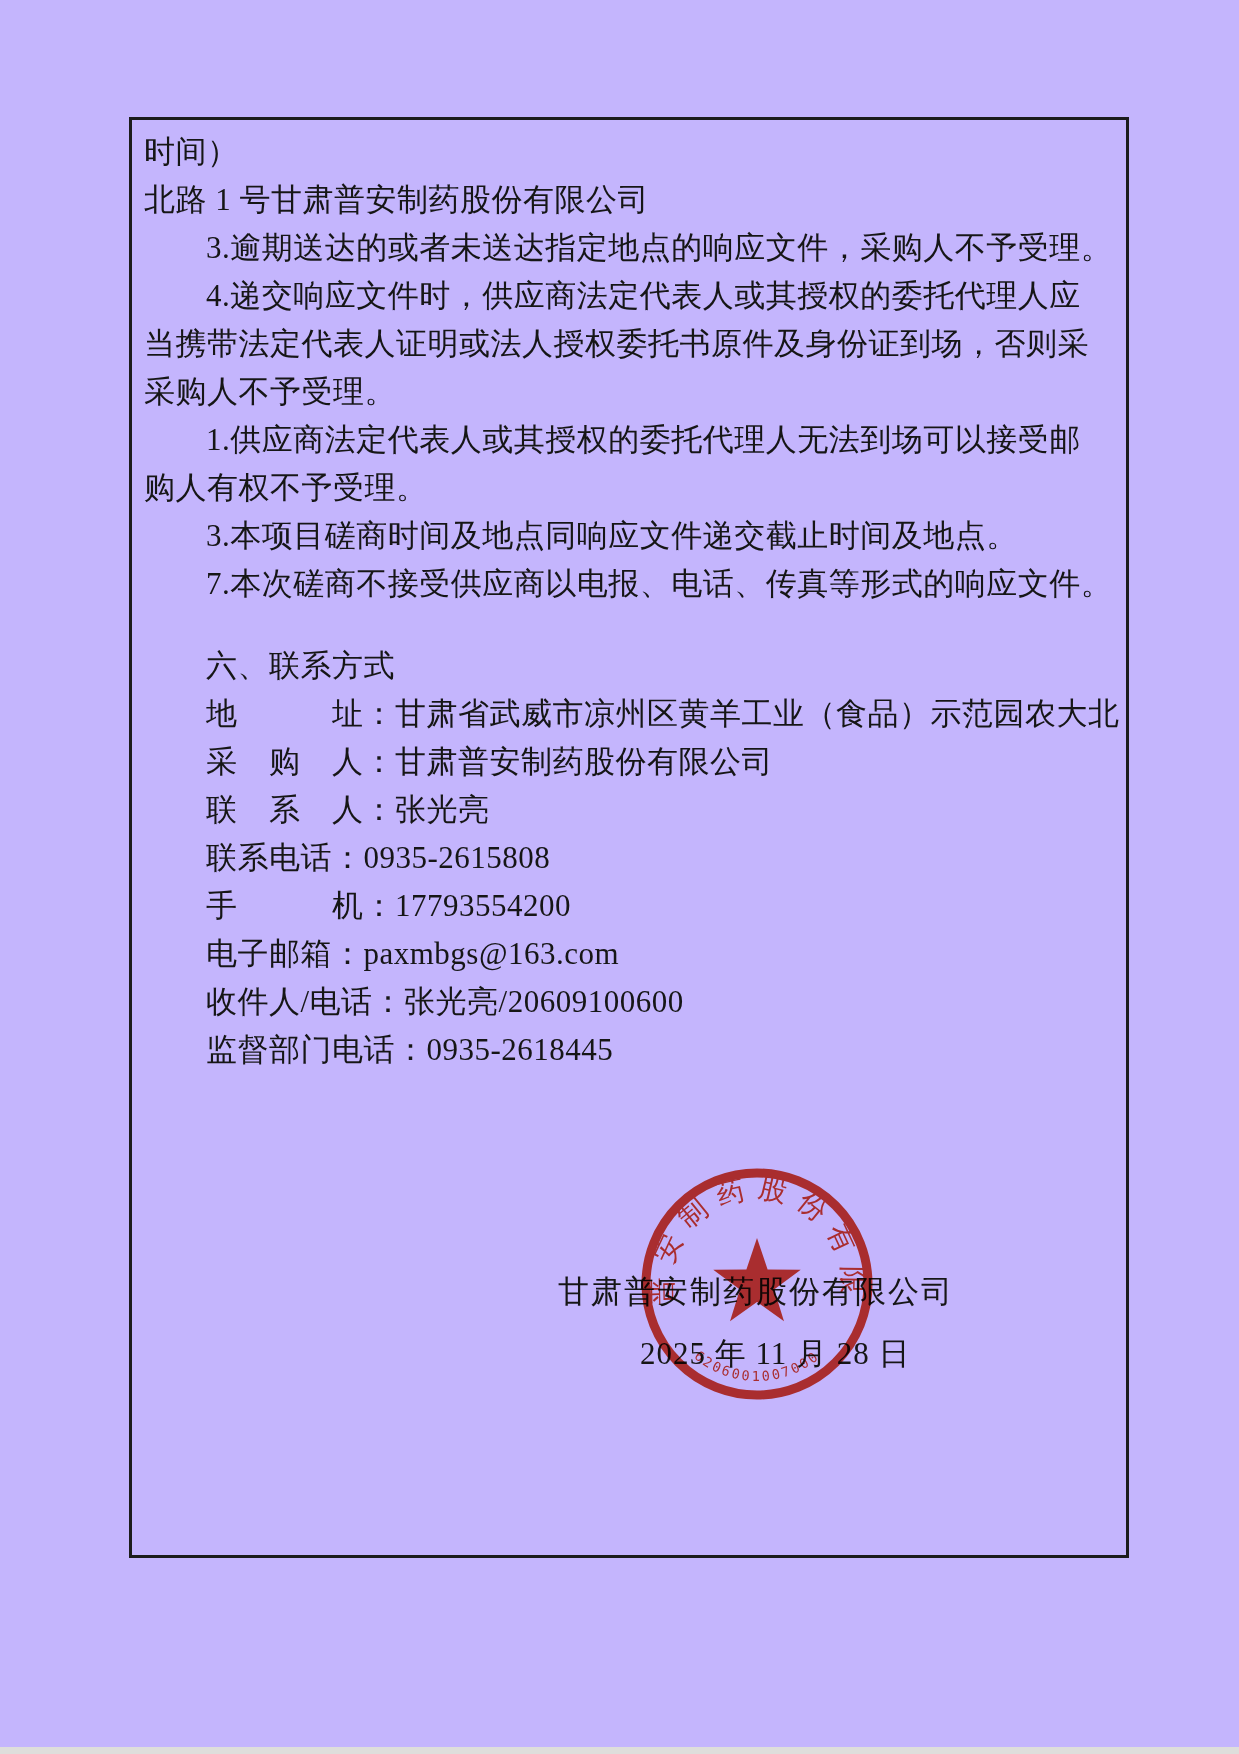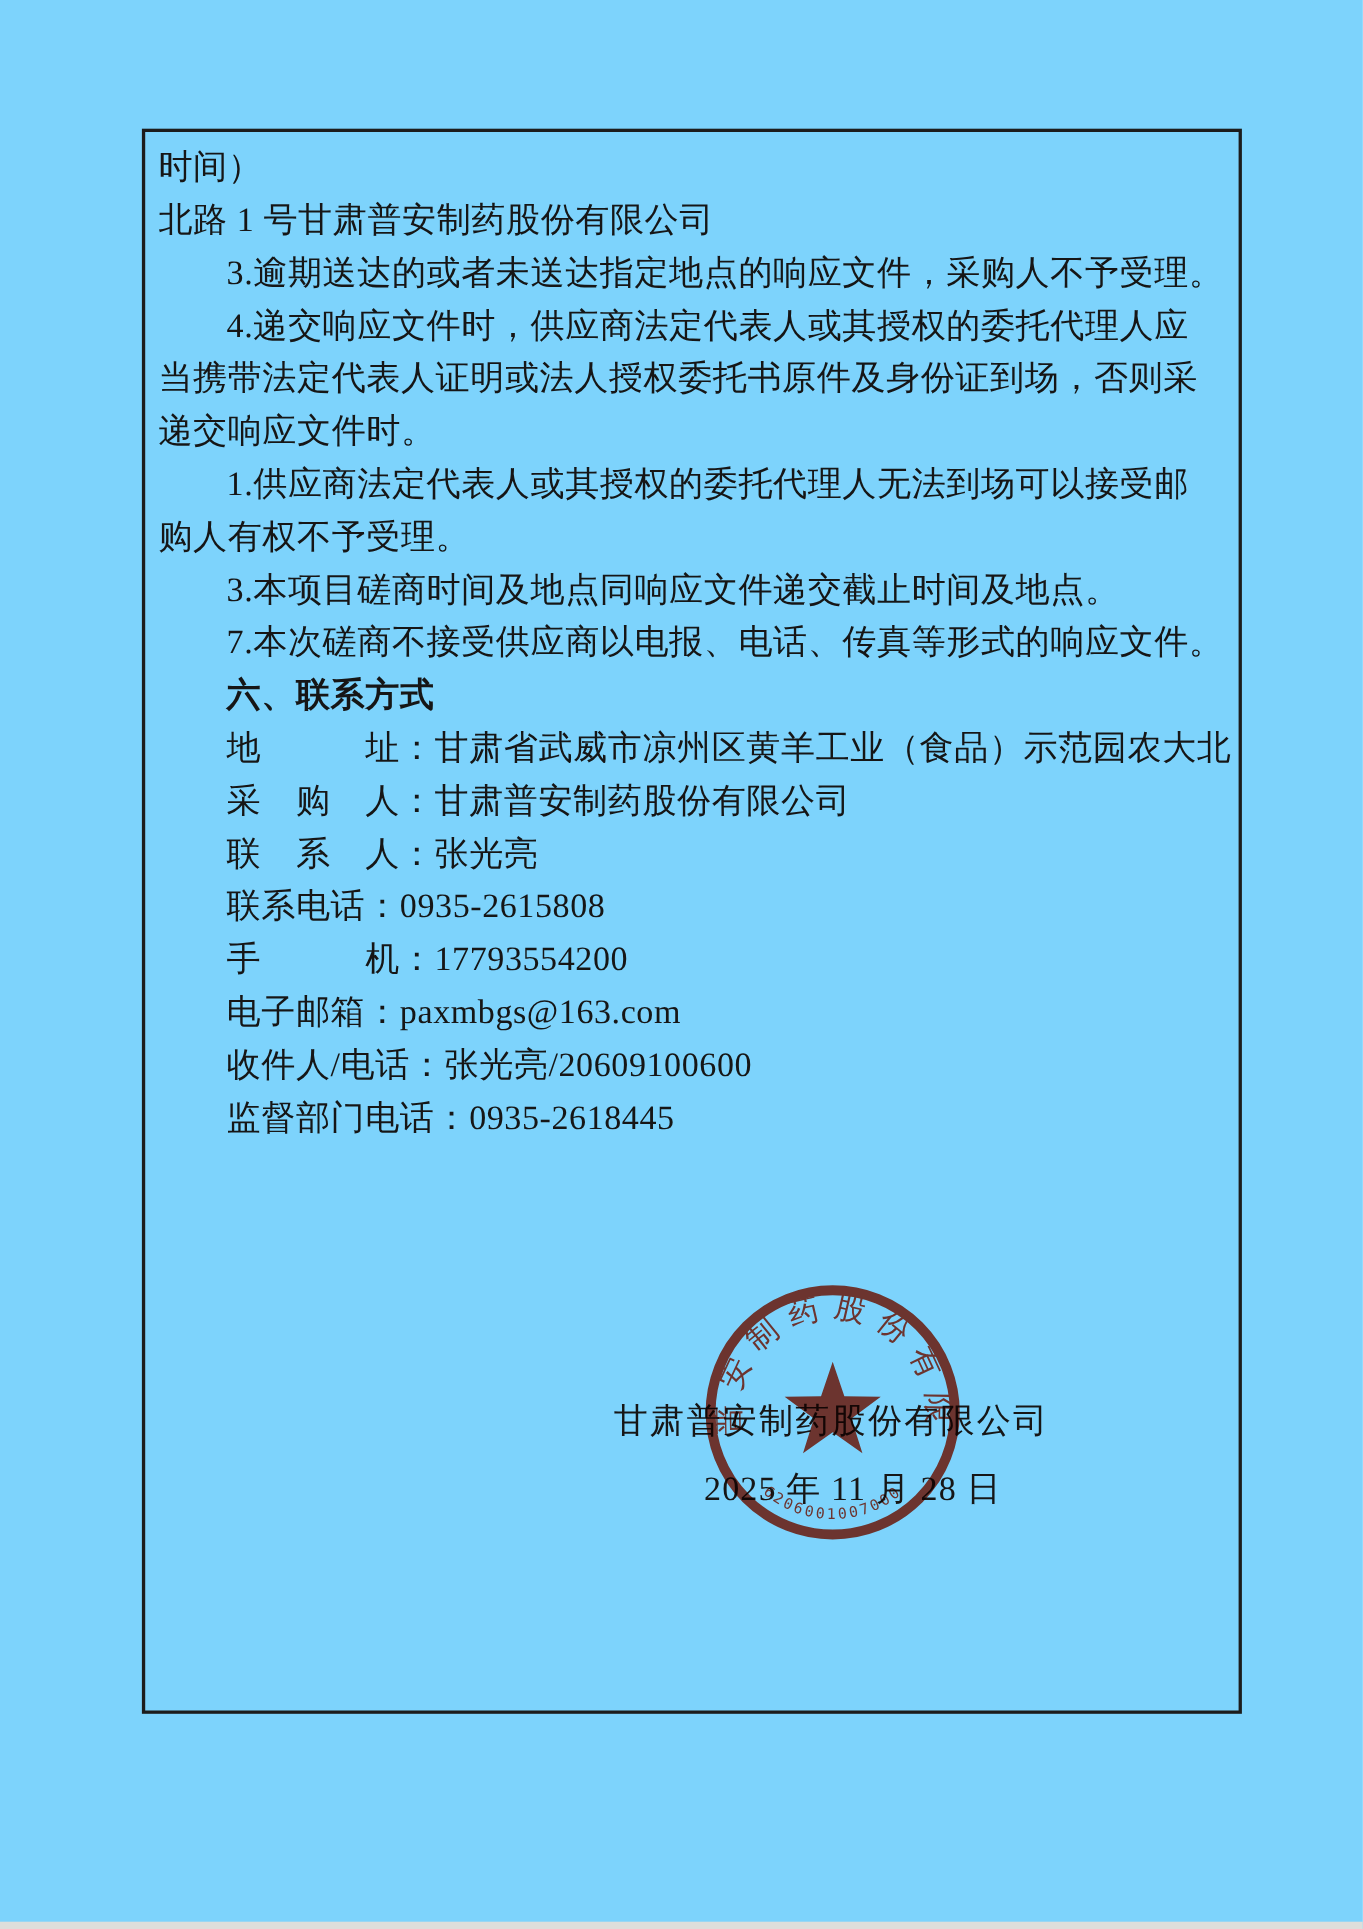--- a/index.html
+++ b/index.html
@@ -1,31 +1,31 @@
 <!DOCTYPE html>
 <html><head>
 <meta charset="utf-8">
 <style>
   html,body { margin:0; padding:0; background:#ffffff; }
   .page {
-    position:relative; width:1239px; height:1754px; background:#7dd3fc;
+    position:relative; width:1239px; height:1754px; background:#c4b5fd;
     font-family:"Liberation Serif","DejaVu Serif",serif; color:#161616;
     overflow:hidden;
   }
   .doc-box {
     position:absolute; left:129px; top:117px; width:1000px; height:1441px;
     border:3px solid #1c1c1c; box-sizing:border-box;
     padding:8px 10px 0 12px;
   }
   .line {
     font-size:31px; line-height:48px; height:48px;
     letter-spacing:0.5px; white-space:nowrap;
   }
   .indent { text-indent:62px; }
-  .bold { font-weight:bold; }
+  .bold { font-weight:normal;margin-top:34px; }
   .sig-company {
     position:absolute; left:558px; top:1271px;
     font-size:31px; letter-spacing:2px; white-space:nowrap;
   }
   .sig-date {
     position:absolute; left:640px; top:1333px;
     font-size:31px; letter-spacing:1px; white-space:nowrap;
   }
   .seal {
     position:absolute; left:637px; top:1164px; width:240px; height:240px;
@@ -42,21 +42,21 @@
 <body>
 
 <div class="page">
 
   <div class="doc-box">
     <div class="line">时间）</div>
     <div class="line">北路 1 号甘肃普安制药股份有限公司</div>
     <div class="line indent">3.逾期送达的或者未送达指定地点的响应文件，采购人不予受理。</div>
     <div class="line indent">4.递交响应文件时，供应商法定代表人或其授权的委托代理人应</div>
     <div class="line">当携带法定代表人证明或法人授权委托书原件及身份证到场，否则采</div>
-    <div class="line">递交响应文件时。</div>
+    <div class="line">采购人不予受理。</div>
     <div class="line indent">1.供应商法定代表人或其授权的委托代理人无法到场可以接受邮</div>
     <div class="line">购人有权不予受理。</div>
     <div class="line indent">3.本项目磋商时间及地点同响应文件递交截止时间及地点。</div>
     <div class="line indent">7.本次磋商不接受供应商以电报、电话、传真等形式的响应文件。</div>
     <div class="line indent bold">六、联系方式</div>
     <div class="line indent">地　　　址：甘肃省武威市凉州区黄羊工业（食品）示范园农大北</div>
     <div class="line indent">采　购　人：甘肃普安制药股份有限公司</div>
     <div class="line indent">联　系　人：张光亮</div>
     <div class="line indent">联系电话：0935-2615808</div>
     <div class="line indent">手　　　机：17793554200</div>

